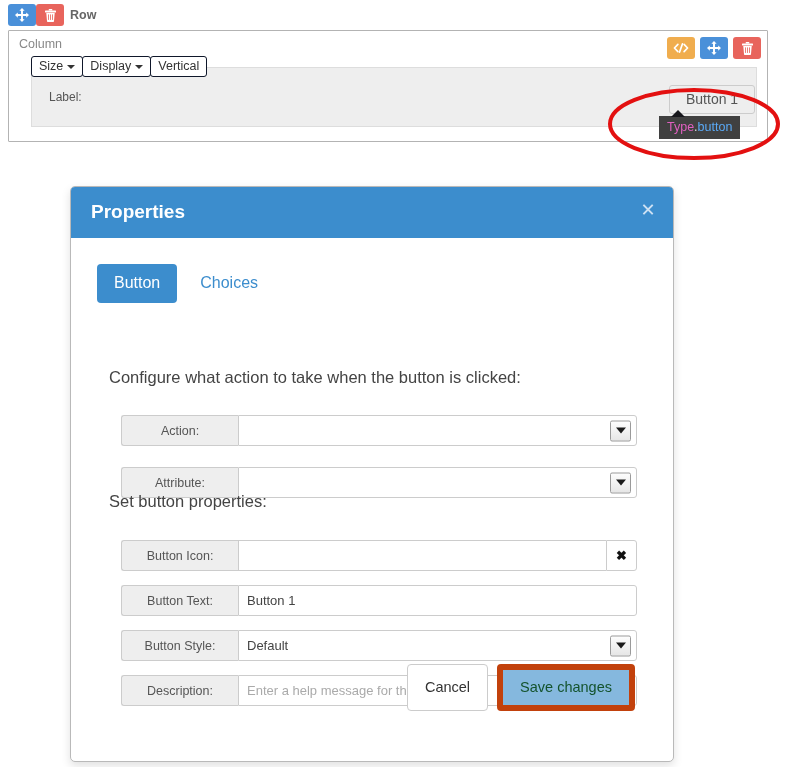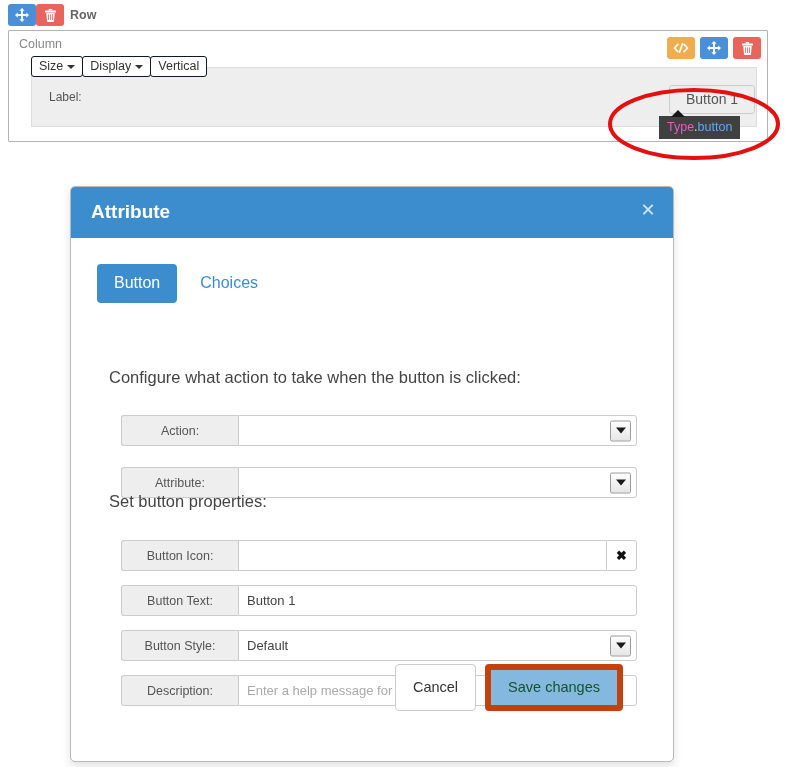--- a/index.html
+++ b/index.html
@@ -331,21 +331,21 @@
     justify-content: center;
     font-size: 13px;
     color: #111111;
     font-weight: bold;
     cursor: pointer;
     box-sizing: border-box;
   }
 
   .modal-footer {
     position: absolute;
-    left: 0; right: 16px;
+    left: 0; right: 4px;
     top: 472px;
     height: 51px;
   }
   .footer-actions {
     position: absolute;
     right: 34px; top: 5px;
     display: flex;
     gap: 9px;
   }
   .btn {
@@ -450,21 +450,21 @@
   </div>
 
   <svg class="annotation" viewBox="0 0 176 76">
     <ellipse cx="88" cy="38" rx="84" ry="34" fill="none" stroke="#e31010" stroke-width="4"></ellipse>
   </svg>
 </div>
 
 <div class="modal">
 
   <div class="modal-header">
-    <span class="modal-title">Attribute</span>
+    <span class="modal-title">Properties</span>
     <button class="modal-close">✕</button>
   </div>
 
   <div class="modal-body">
 
     <div class="tabs">
       <div class="tab active">Button</div>
       <div class="tab inactive">Choices</div>
     </div>
 

